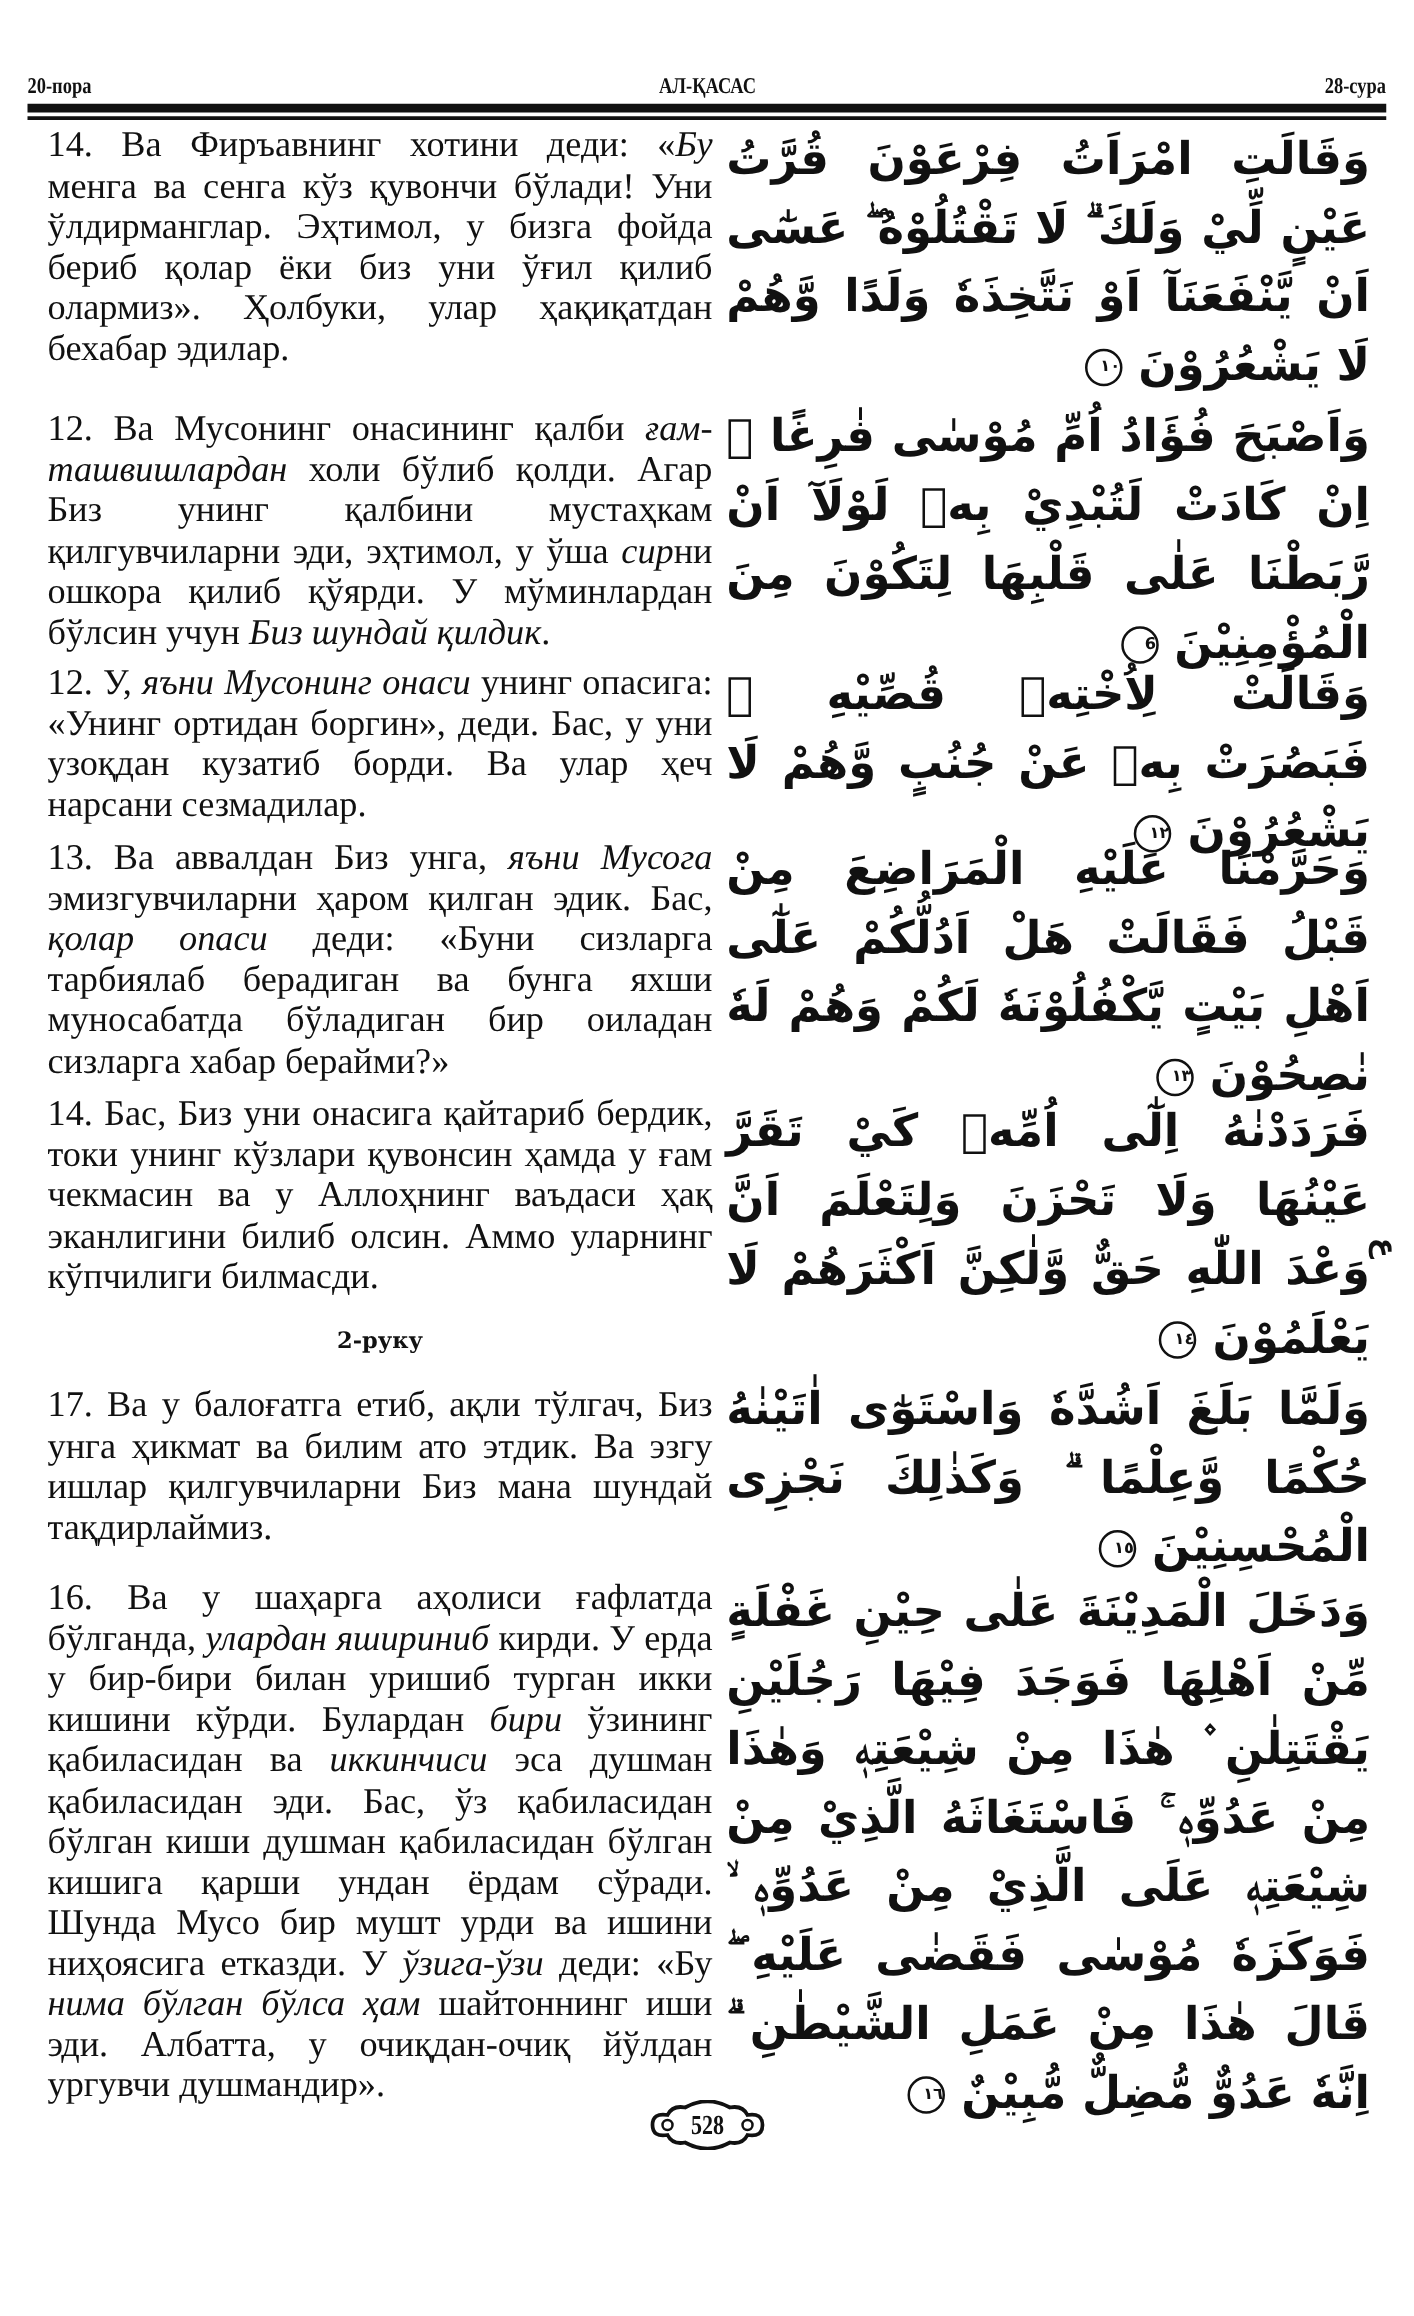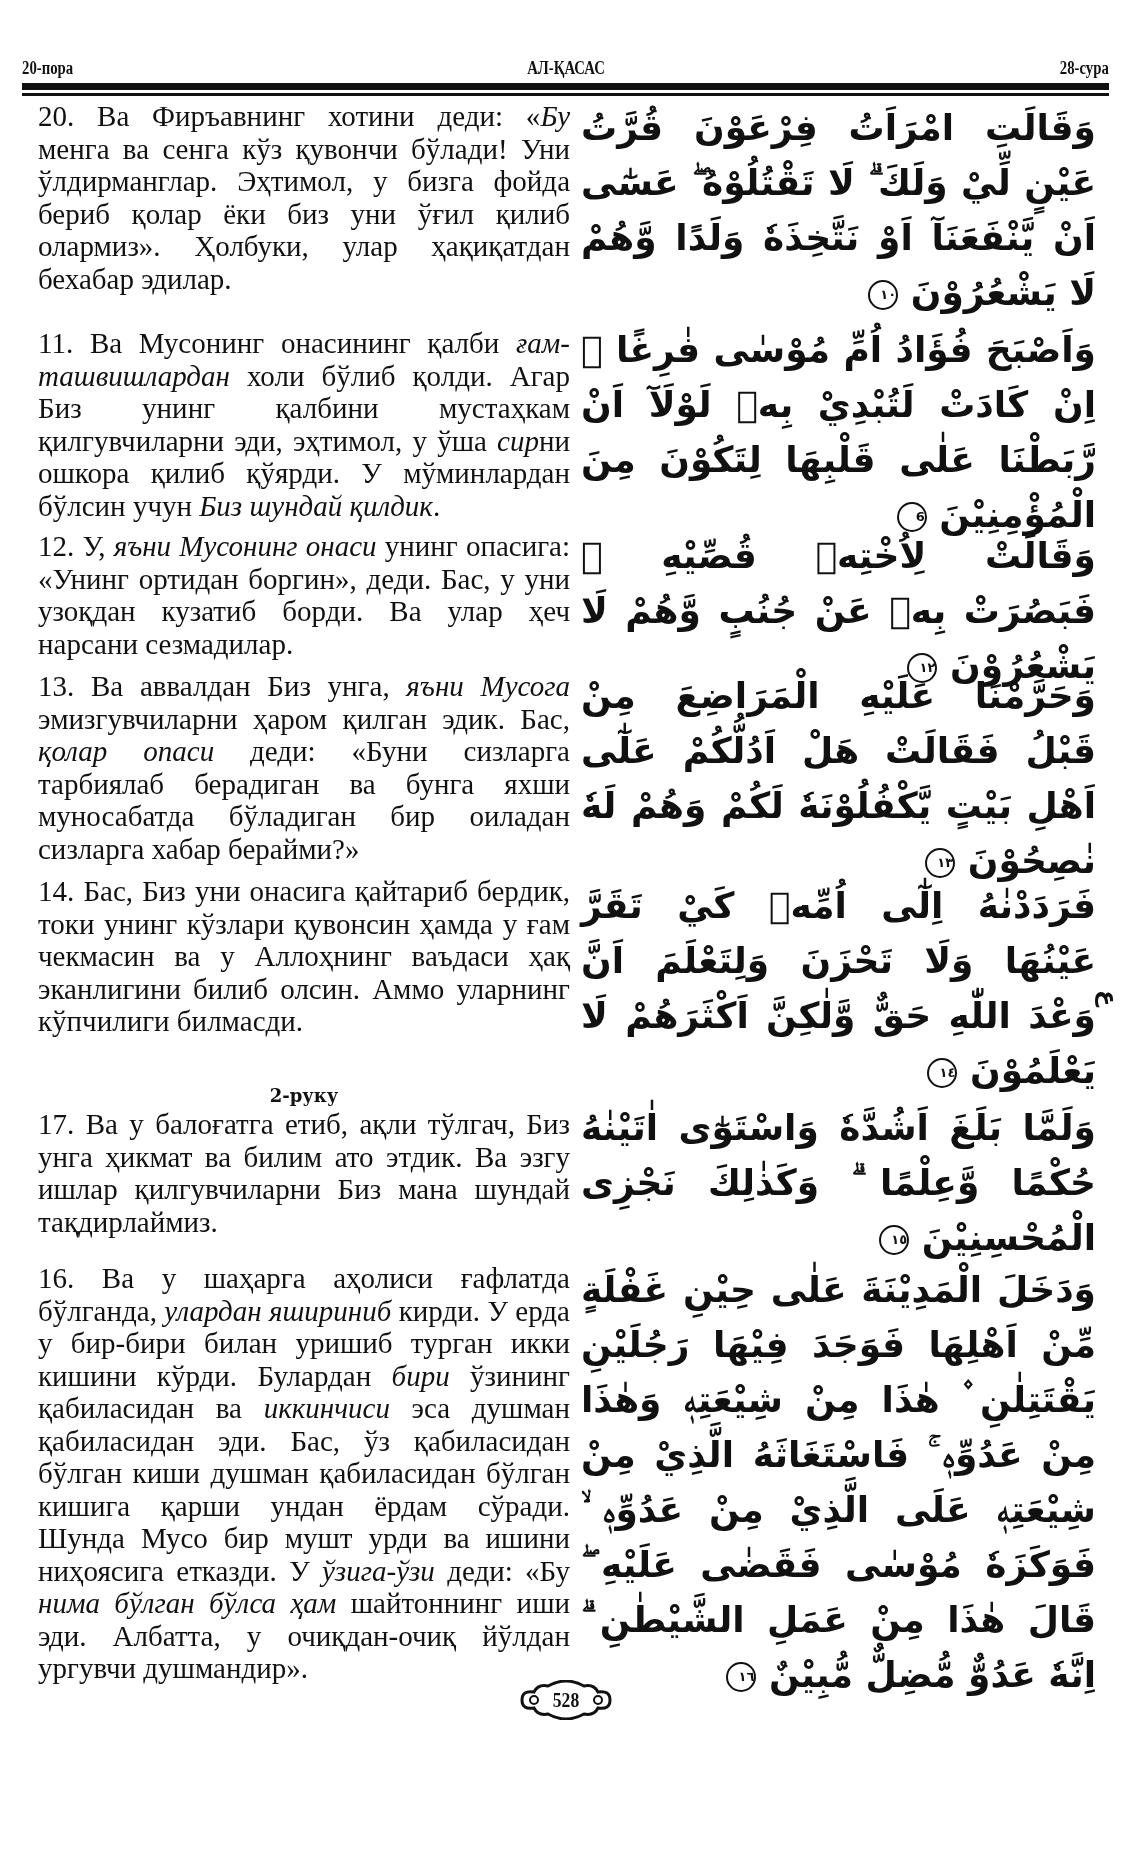--- a/index.html
+++ b/index.html
@@ -27,31 +27,31 @@
 
 <div class="hdr">
   <span class="l">20-пора</span>
   <span class="c">АЛ-ҚАСАС</span>
   <span class="r">28-сура</span>
 </div>
 <div class="rule1"></div>
 <div class="rule2"></div>
 
 <div class="col-left">
-  <p class="verse" style="top:100px;margin:0"><span>20. Ва Фиръавнинг хотини деди: «</span><i>Бу</i><span> менга ва сенга кўз қувончи бўлади! Уни ўлдирманглар. Эҳтимол, у бизга фойда бериб қолар ёки биз уни ўғил қилиб олармиз». Ҳолбуки, улар ҳақиқатдан бехабар эдилар.</span></p>
+  <p class="verse" style="top:100px;margin:0"><span>14. Ва Фиръавнинг хотини деди: «</span><i>Бу</i><span> менга ва сенга кўз қувончи бўлади! Уни ўлдирманглар. Эҳтимол, у бизга фойда бериб қолар ёки биз уни ўғил қилиб олармиз». Ҳолбуки, улар ҳақиқатдан бехабар эдилар.</span></p>
 
-  <p class="verse" style="top:327px;margin:0"><span>11. Ва Мусонинг онасининг қалби </span><i>ғам-ташвишлардан</i><span> холи бўлиб қолди. Агар Биз унинг қалбини мустаҳкам қилгувчиларни эди, эҳтимол, у ўша </span><i>сир</i><span>ни ошкора қилиб қўярди. У мўминлардан бўлсин учун </span><i>Биз шундай қилдик</i><span>.</span></p>
+  <p class="verse" style="top:327px;margin:0"><span>12. Ва Мусонинг онасининг қалби </span><i>ғам-ташвишлардан</i><span> холи бўлиб қолди. Агар Биз унинг қалбини мустаҳкам қилгувчиларни эди, эҳтимол, у ўша </span><i>сир</i><span>ни ошкора қилиб қўярди. У мўминлардан бўлсин учун </span><i>Биз шундай қилдик</i><span>.</span></p>
 
   <p class="verse" style="top:530px;margin:0"><span>12. У, </span><i>яъни Мусонинг онаси</i><span> унинг опасига: «Унинг ортидан боргин», деди. Бас, у уни узоқдан кузатиб борди. Ва улар ҳеч нарсани сезмадилар.</span></p>
 
   <p class="verse" style="top:670px;margin:0"><span>13. Ва аввалдан Биз унга, </span><i>яъни Мусога</i><span> эмизгувчиларни ҳаром қилган эдик. Бас, </span><i>қолар опаси</i><span> деди: «Буни сизларга тарбиялаб берадиган ва бунга яхши муносабатда бўладиган бир оиладан сизларга хабар берайми?»</span></p>
 
   <p class="verse" style="top:875px;margin:0">14. Бас, Биз уни онасига қайтариб бердик, токи унинг кўзлари қувонсин ҳамда у ғам чекмасин ва у Аллоҳнинг ваъдаси ҳақ эканлигини билиб олсин. Аммо уларнинг кўпчилиги билмасди.</p>
 
-  <div class="ruku" style="top:1085px">2-руку</div>
+  <div class="ruku" style="top:1062px">2-руку</div>
 
   <p class="verse" style="top:1108px;margin:0">17. Ва у балоғатга етиб, ақли тўлгач, Биз унга ҳикмат ва билим ато этдик. Ва эзгу ишлар қилгувчиларни Биз мана шундай тақдирлаймиз.</p>
 
   <p class="verse" style="top:1262px;margin:0"><span>16. Ва у шаҳарга аҳолиси ғафлатда бўлганда, </span><i>улардан яшириниб</i><span> кирди. У ерда у бир-бири билан уришиб турган икки кишини кўрди. Булардан </span><i>бири</i><span> ўзининг қабиласидан ва </span><i>иккинчиси</i><span> эса душман қабиласидан эди. Бас, ўз қабиласидан бўлган киши душман қабиласидан бўлган кишига қарши ундан ёрдам сўради. Шунда Мусо бир мушт урди ва ишини ниҳоясига етказди. У </span><i>ўзига-ўзи</i><span> деди: «Бу </span><i>нима бўлган бўлса ҳам</i><span> шайтоннинг иши эди. Албатта, у очиқдан-очиқ йўлдан ургувчи душмандир».</span></p>
 </div>
 
 <div class="ar" style="top:100px"><span>وَقَالَتِ امْرَاَتُ فِرْعَوْنَ قُرَّتُ عَيْنٍ لِّيْ وَلَكَ ۗ لَا تَقْتُلُوْهُ ۖ عَسٰٓى اَنْ يَّنْفَعَنَآ اَوْ نَتَّخِذَهٗ وَلَدًا وَّهُمْ لَا يَشْعُرُوْنَ</span> <span class="vnum">١٠</span></div>
 
 <div class="ar" style="top:322px"><span>وَاَصْبَحَ فُؤَادُ اُمِّ مُوْسٰى فٰرِغًا ۗ اِنْ كَادَتْ لَتُبْدِيْ بِهٖ لَوْلَآ اَنْ رَّبَطْنَا عَلٰى قَلْبِهَا لِتَكُوْنَ مِنَ الْمُؤْمِنِيْنَ</span> <span class="vnum">6</span></div>
 

